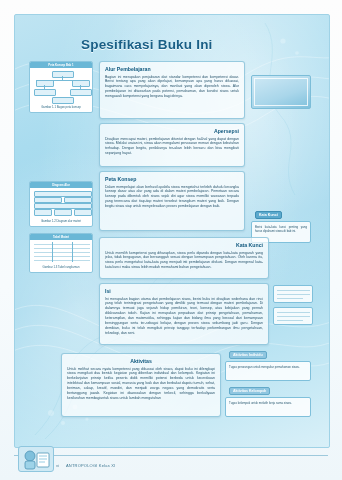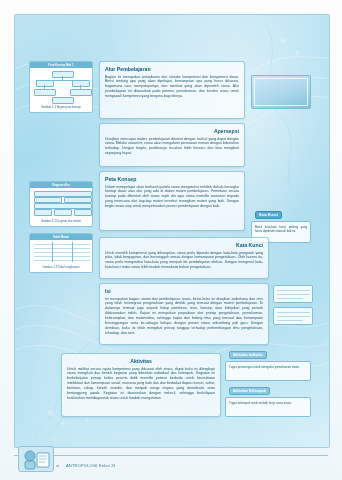--- a/index.html
+++ b/index.html
@@ -174,20 +174,21 @@
         <circle cx="36" cy="398" r="3"></circle>
           <circle cx="48" cy="408" r="2"></circle>
         <circle cx="60" cy="392" r="2.4"></circle>
           <circle cx="72" cy="404" r="1.6"></circle>
         <circle cx="268" cy="26" r="2.6"></circle>
           <circle cx="282" cy="38" r="1.8"></circle>
       </g>
     </svg>
     <div class="panel-inner-glow"></div>
 
+    <div class="title">Spesifikasi Buku Ini</div>
 
     <div class="figbox" style="left:14px;top:46px;width:64px;height:52px;">
       <div class="fig-ribbon">Peta Konsep Bab 1</div>
       <div class="fig-art" style="height:36px;">
         <div class="mshape" style="left:22px;top:3px;width:20px;height:5px;"></div>
         <div class="mline" style="left:32px;top:8px;width:.6px;height:4px;"></div>
         <div class="mshape" style="left:6px;top:12px;width:16px;height:5px;"></div>
         <div class="mshape" style="left:42px;top:12px;width:16px;height:5px;"></div>
         <div class="mline" style="left:14px;top:17px;width:.6px;height:4px;"></div>
         <div class="mline" style="left:50px;top:17px;width:.6px;height:4px;"></div>

